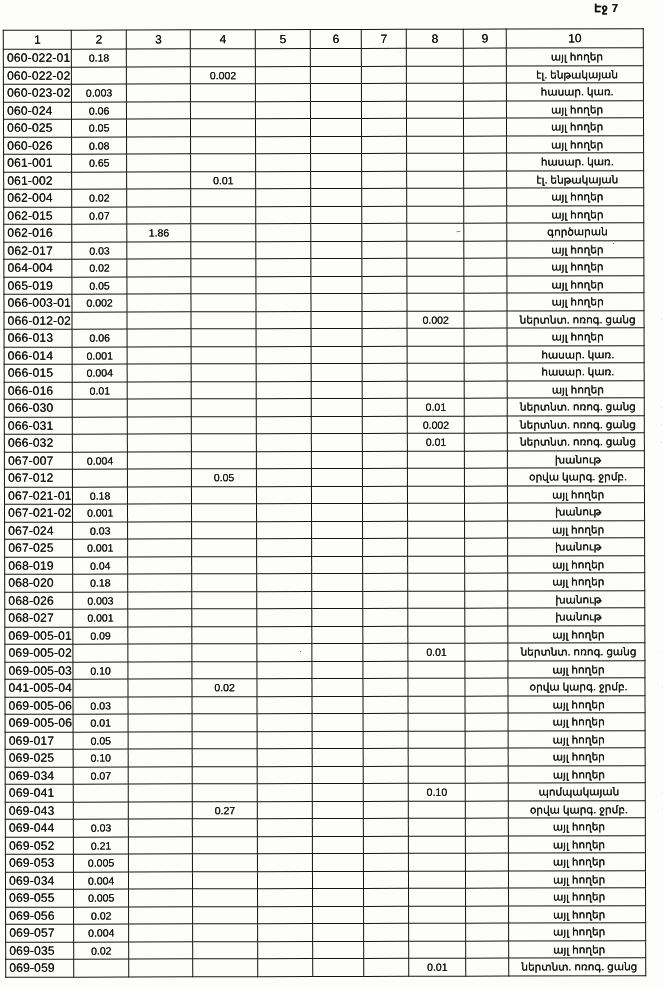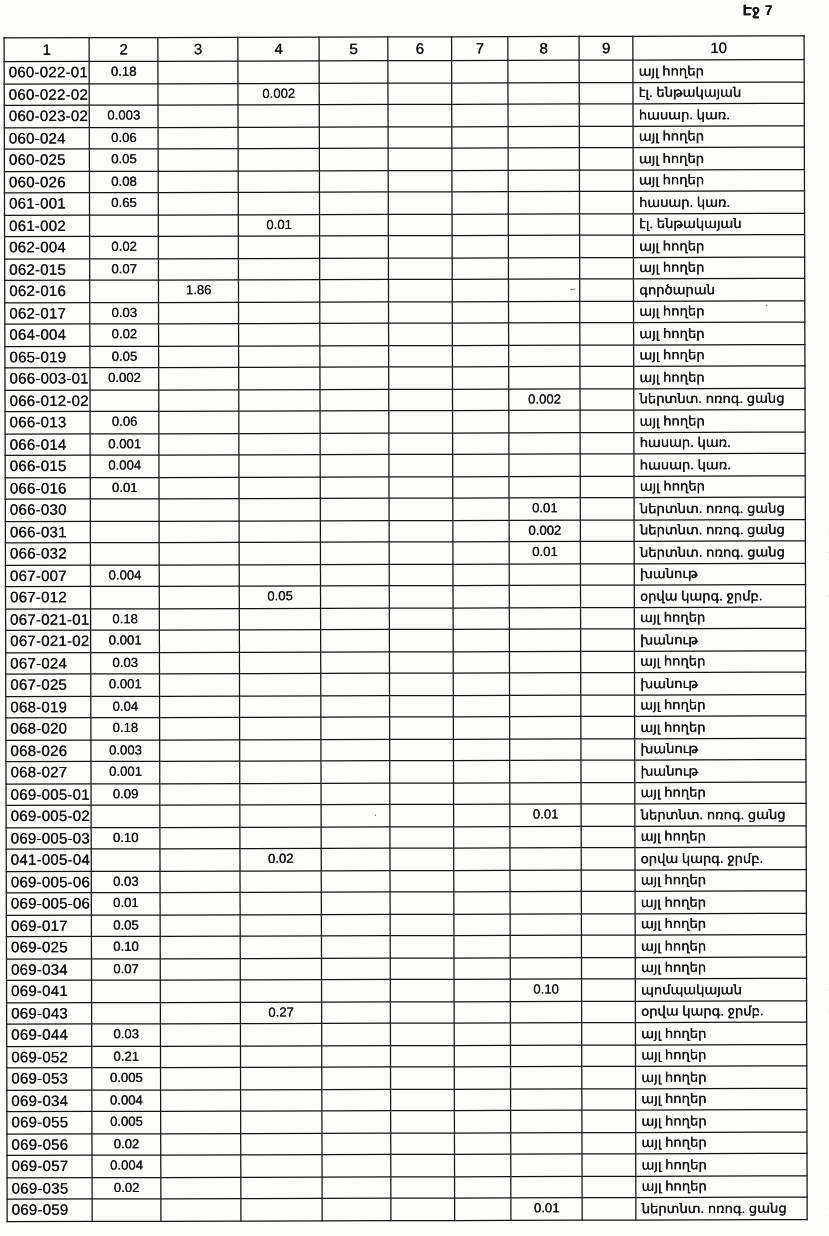--- a/index.html
+++ b/index.html
@@ -55,21 +55,21 @@
     vertical-align:middle;
     text-align:center;
   }
   tbody td.c1{
     text-align:left;
     padding-left:3px;
     font-size:12px;
     letter-spacing:0.2px;
   }
   tbody td.c10{
-    text-align:left;
+    text-align:center;
     padding-left:4px;
   }
   th.m,td.m{
     border:none;
     background:transparent;
     text-align:center;
     padding-left:16px;
     font-size:8px;
     color:#2a2a2a;
     text-shadow:none;

